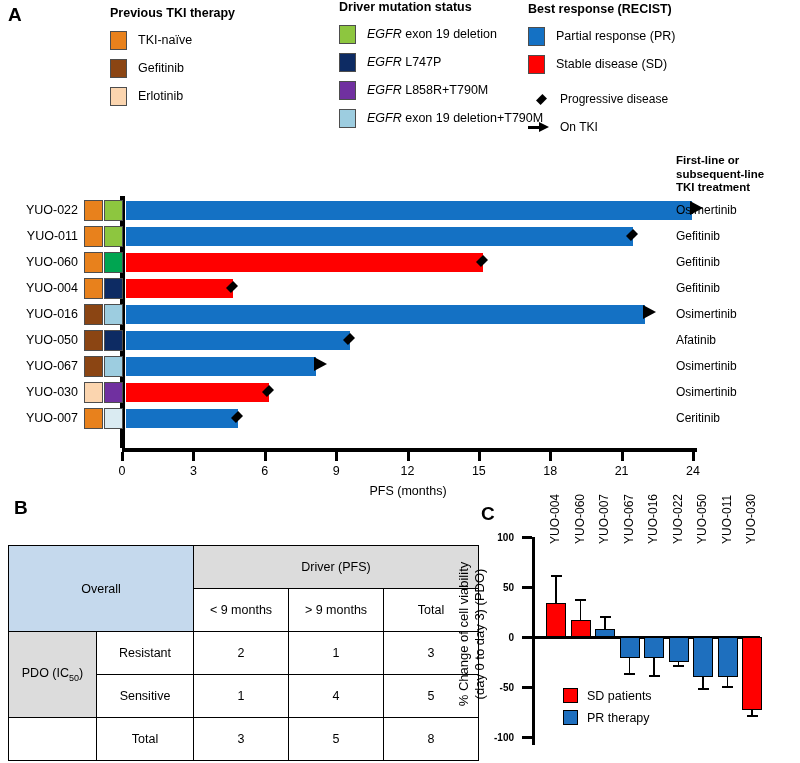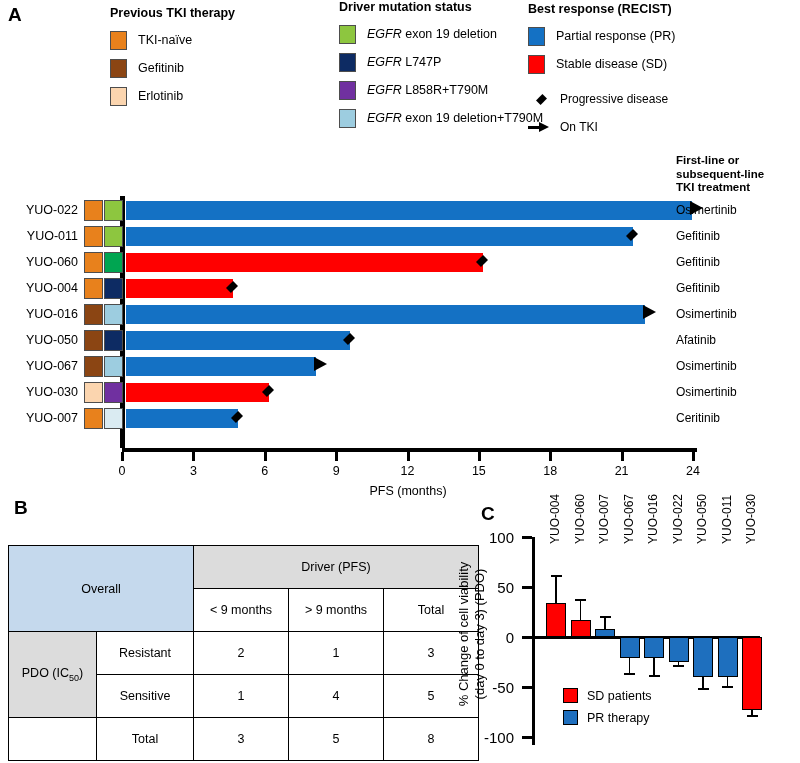--- a/index.html
+++ b/index.html
@@ -56,21 +56,21 @@
   .rowname{width:94px;}
   td sub{font-size:9px;}
 
   
   #panelC{position:absolute;left:470px;top:500px;width:330px;height:263px;}
   .cy-title{position:absolute;left:2px;top:118px;width:180px;text-align:center;
     transform:rotate(-90deg) translate(-50%,0);transform-origin:left center;
     font-size:13px;line-height:16px;white-space:nowrap;}
   .c-axis{position:absolute;left:62px;top:37px;width:3px;height:208px;background:#000;}
   .c-tick{position:absolute;left:52px;width:10px;height:3px;background:#000;}
-  .c-ticklab{position:absolute;font-size:15px;text-align:right;width:40px;right:0;transform:translateY(-50%);}
+  .c-ticklab{position:absolute;font-size:10px;text-align:right;width:40px;right:0;transform:translateY(-50%);font-weight:bold;}
   .c-zero{position:absolute;left:63px;height:3px;background:#000;}
   .cbar{position:absolute;width:20px;border:1.5px solid #000;box-sizing:border-box;}
   .errbar{position:absolute;width:1.5px;background:#000;}
   .errcap{position:absolute;width:11px;height:1.5px;background:#000;}
   .cxlab{position:absolute;font-size:12px;white-space:nowrap;
      transform-origin:left bottom;transform:rotate(-90deg);}
   .c-leg{position:absolute;display:flex;align-items:center;}
   .c-leg .sq{width:15px;height:15px;border:1.5px solid #000;box-sizing:border-box;}
   .c-leg .tx{font-size:12.5px;margin-left:9px;}
 </style>

